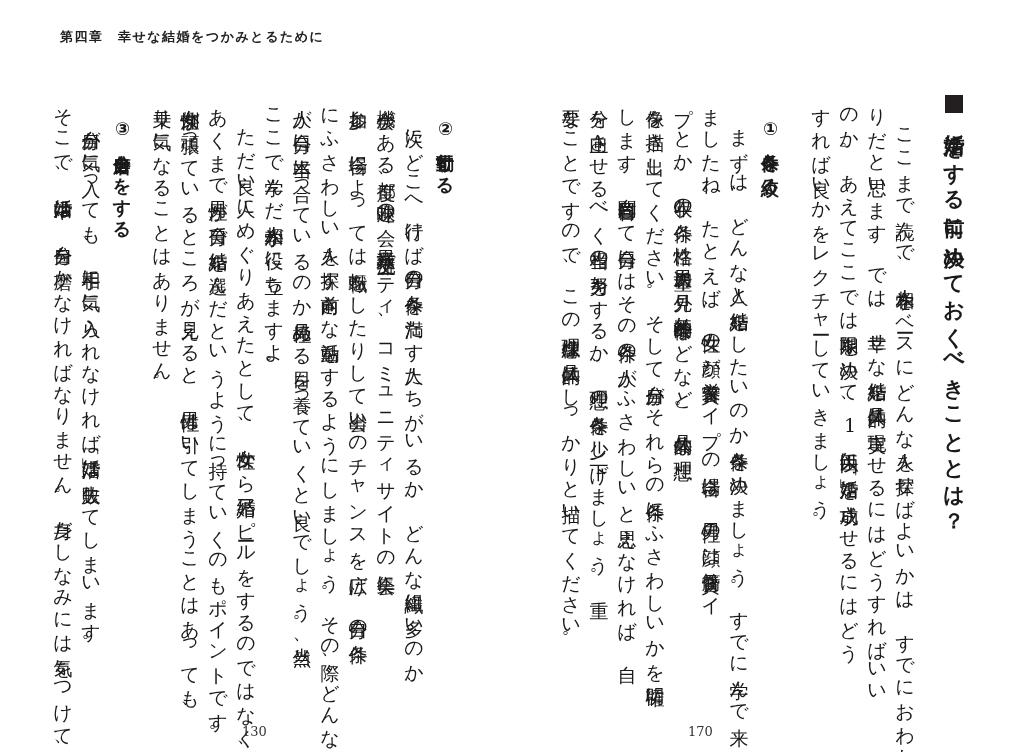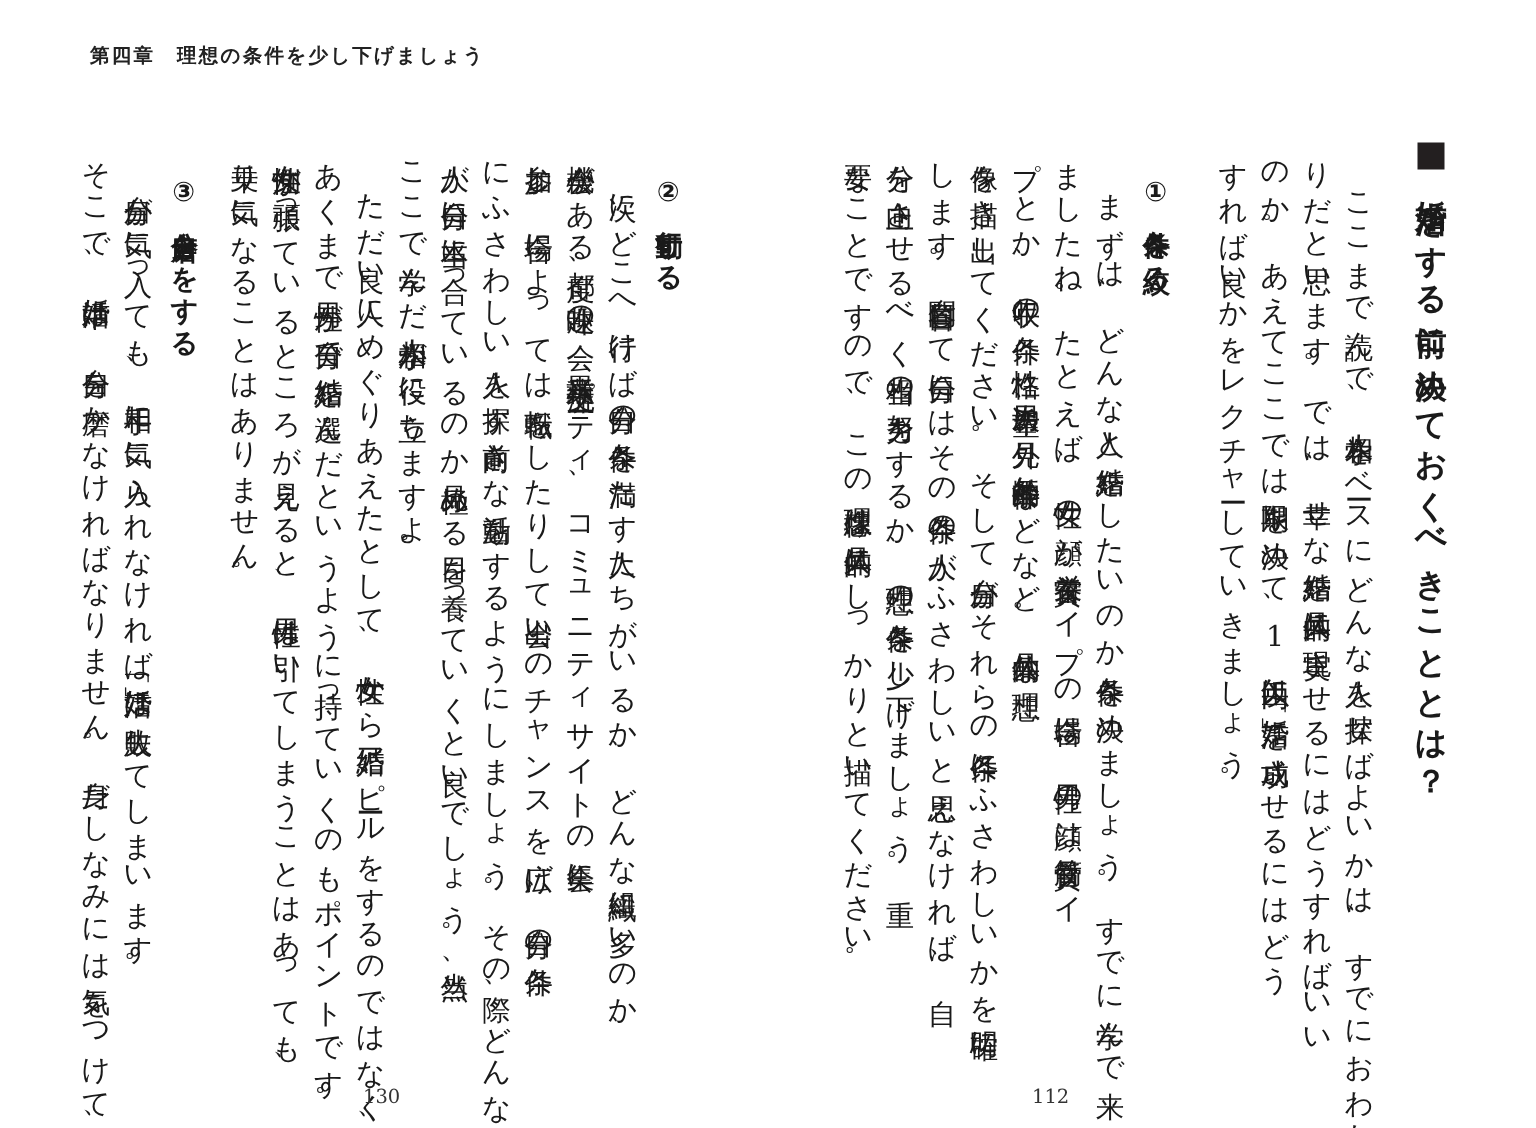--- a/index.html
+++ b/index.html
@@ -30,42 +30,42 @@
     font-family:"DejaVu Sans", sans-serif; font-weight:bold; font-size:18px;
     width:28px; letter-spacing:1px; white-space:nowrap;
   }
   .page-num {
     position:absolute; top:724px; font-size:13px; font-family:"DejaVu Serif", serif; color:#333;
   }
 </style>
 </head>
 <body>
 
-<div class="running-head">第四章　理想の条件を少し下げましょう</div>
+<div class="running-head">第四章　幸せな結婚をつかみとるために</div>
 
 <div class="sec-title" style="left:938px; top:95px;">
   <span class="box"></span><span>婚活をする前に決めておくべきこととは？</span>
 </div>
 
 <div class="col" style="left:892px; top:95px;">　ここまで読んで、人相学をベースにどんな人を探せばよいかは、すでにおわか</div>
 <div class="col" style="left:864px; top:95px;">りだと思います。では、幸せな結婚を具体的に実現させるにはどうすればいい</div>
 <div class="col" style="left:836px; top:95px;">のか。あえてここでは期限を決めて、1年以内に「婚活」を成功させるにはどう</div>
 <div class="col" style="left:808px; top:95px;">すれば良いかをレクチャーしていきましょう。</div>
 
 <div class="sub-title" style="left:754px; top:118px;">①条件を絞る</div>
 
 <div class="col" style="left:726px; top:95px;">　まずは、どんな人と結婚をしたいのか条件を決めましょう。すでに学んで来</div>
 <div class="col" style="left:698px; top:95px;">ましたね。たとえば、女性の顔が栄養質タイプの場合は、男性の顔は筋骨質タイ</div>
 <div class="col" style="left:670px; top:95px;">プとか、年収の条件、性格、次男希望、外見、年齢的条件などなど。具体的な理想</div>
 <div class="col" style="left:642px; top:95px;">像を描き出してください。そして自分がそれらの条件にふさわしいかを明確に</div>
 <div class="col" style="left:614px; top:95px;">します。自問自答して自分にはその条件の人がふさわしいと思えなければ、自</div>
 <div class="col" style="left:586px; top:95px;">分を向上させるべく相当の努力をするか、理想の条件を少し下げましょう。重</div>
 <div class="col" style="left:558px; top:95px;">要なことですので、この理想像は具体的にしっかりと描いてください。</div>
 
-<div class="page-num" style="left:688px;">112</div>
+<div class="page-num" style="left:688px;">170</div>
 
 <div class="sub-title" style="left:429px; top:118px;">②行動する</div>
 
 <div class="col" style="left:401px; top:95px;">　次にどこへ行けば自分の条件を満たす人たちがいるか、どんな組織に多いのか、</div>
 <div class="col" style="left:373px; top:95px;">機会がある都度、趣味の会、異業種交流パーティ、コミュニティサイトの集会に</div>
 <div class="col" style="left:345px; top:95px;">参加し、場合によっては転職をしたりして出会いのチャンスを広げ、自分の条件</div>
 <div class="col" style="left:317px; top:95px;">にふさわしい人を探す前向きな活動をするようにしましょう。その際、どんな</div>
 <div class="col" style="left:289px; top:95px;">人が自分に本当に合っているのか見極める目を養っていくと良いでしょう。当然、</div>
 <div class="col" style="left:261px; top:95px;">ここで学んだ人相学が役に立ちますよ。</div>
 <div class="col" style="left:233px; top:95px;">　ただ良い人にめぐりあえたとして、女性から結婚アピールをするのではなく、</div>

